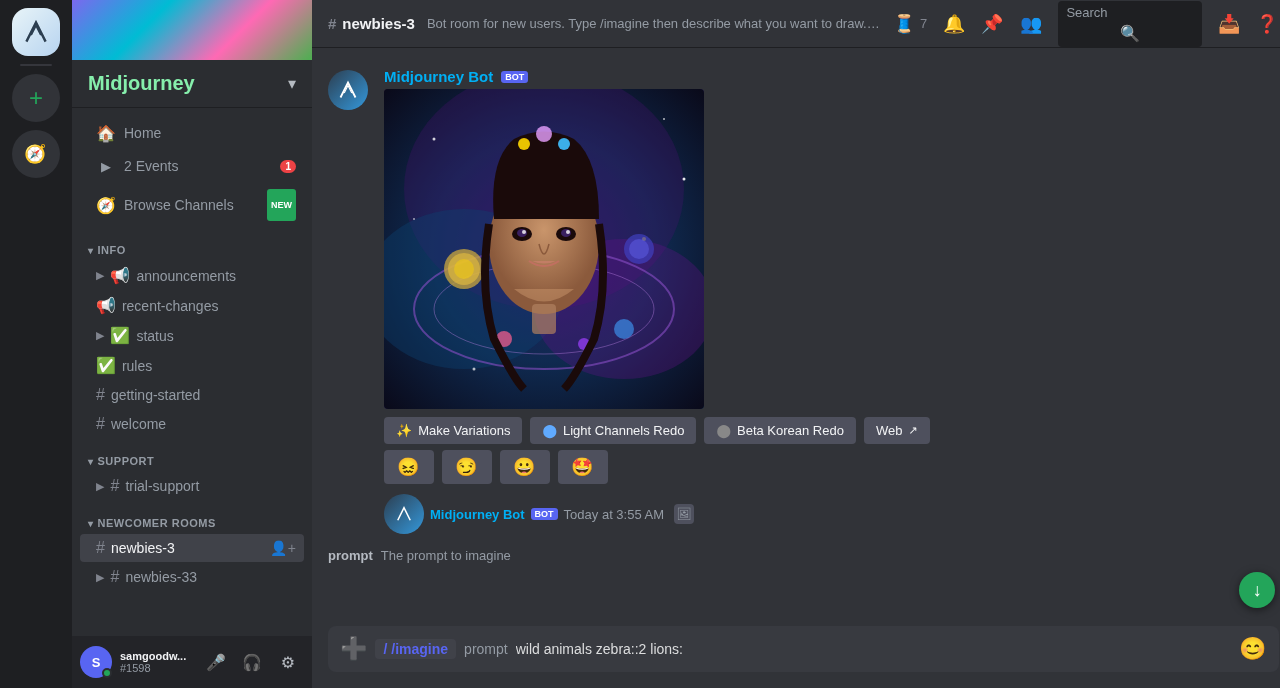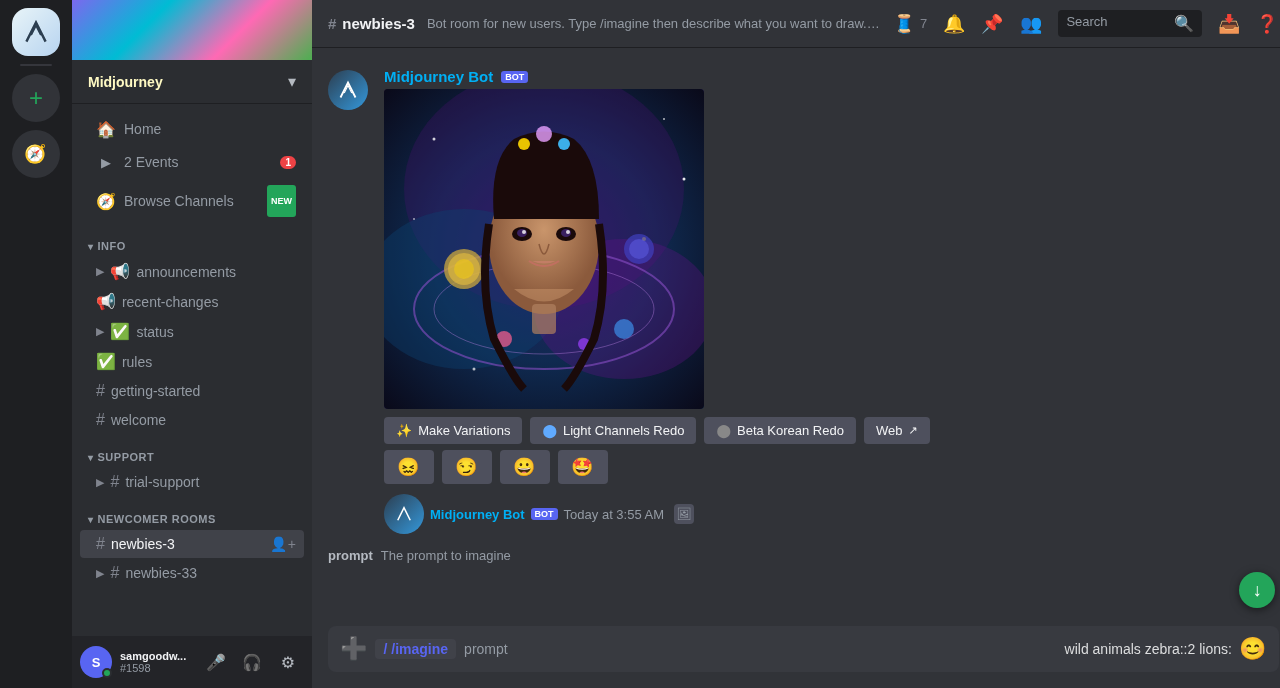--- a/index.html
+++ b/index.html
@@ -57,22 +57,22 @@
     .server-header {
       padding: 12px 16px;
       border-bottom: 1px solid #1e1f22;
       display: flex;
       align-items: center;
       justify-content: space-between;
       cursor: pointer;
     }
     .server-header-name {
       font-weight: 700;
-      font-size: 14px;
-      color: #fef9c3;
+      font-size: 20px;
+      color: #86efac;
     }
     .server-banner {
       height: 60px;
       background: linear-gradient(135deg, #7b68ee, #00bcd4, #ff69b4, #4caf50);
       flex-shrink: 0;
     }
     .channel-list {
       flex: 1;
       overflow-y: auto;
       padding: 8px 0;
@@ -202,24 +202,25 @@
       color: #b5bac1;
       cursor: pointer;
       font-size: 18px;
       display: flex; align-items: center;
     }
     .search-bar {
       background: #1e1f22;
       border-radius: 4px;
       padding: 4px 8px;
       display: flex;
-      align-items: flex-start;
+      align-items: center;
       gap: 4px;
       width: 144px;
       cursor: text;
+      flex-direction: column;
     }
     .search-bar input {
       background: none;
       border: none;
       outline: none;
       color: #dcddde;
       font-size: 13px;
       width: 100%;
     }
     .search-bar input::placeholder { color: #949ba4; }
@@ -385,21 +386,20 @@
       white-space: nowrap;
     }
     .input-text {
       background: none;
       border: none;
       outline: none;
       color: #dcddde;
       font-size: 14px;
       flex: 1;
       font-family: inherit;
-      text-align: right;
     }
     .input-emoji {
       color: #b5bac1;
       font-size: 22px;
       cursor: pointer;
     }
 
     
     .scroll-btn {
       position: absolute;

